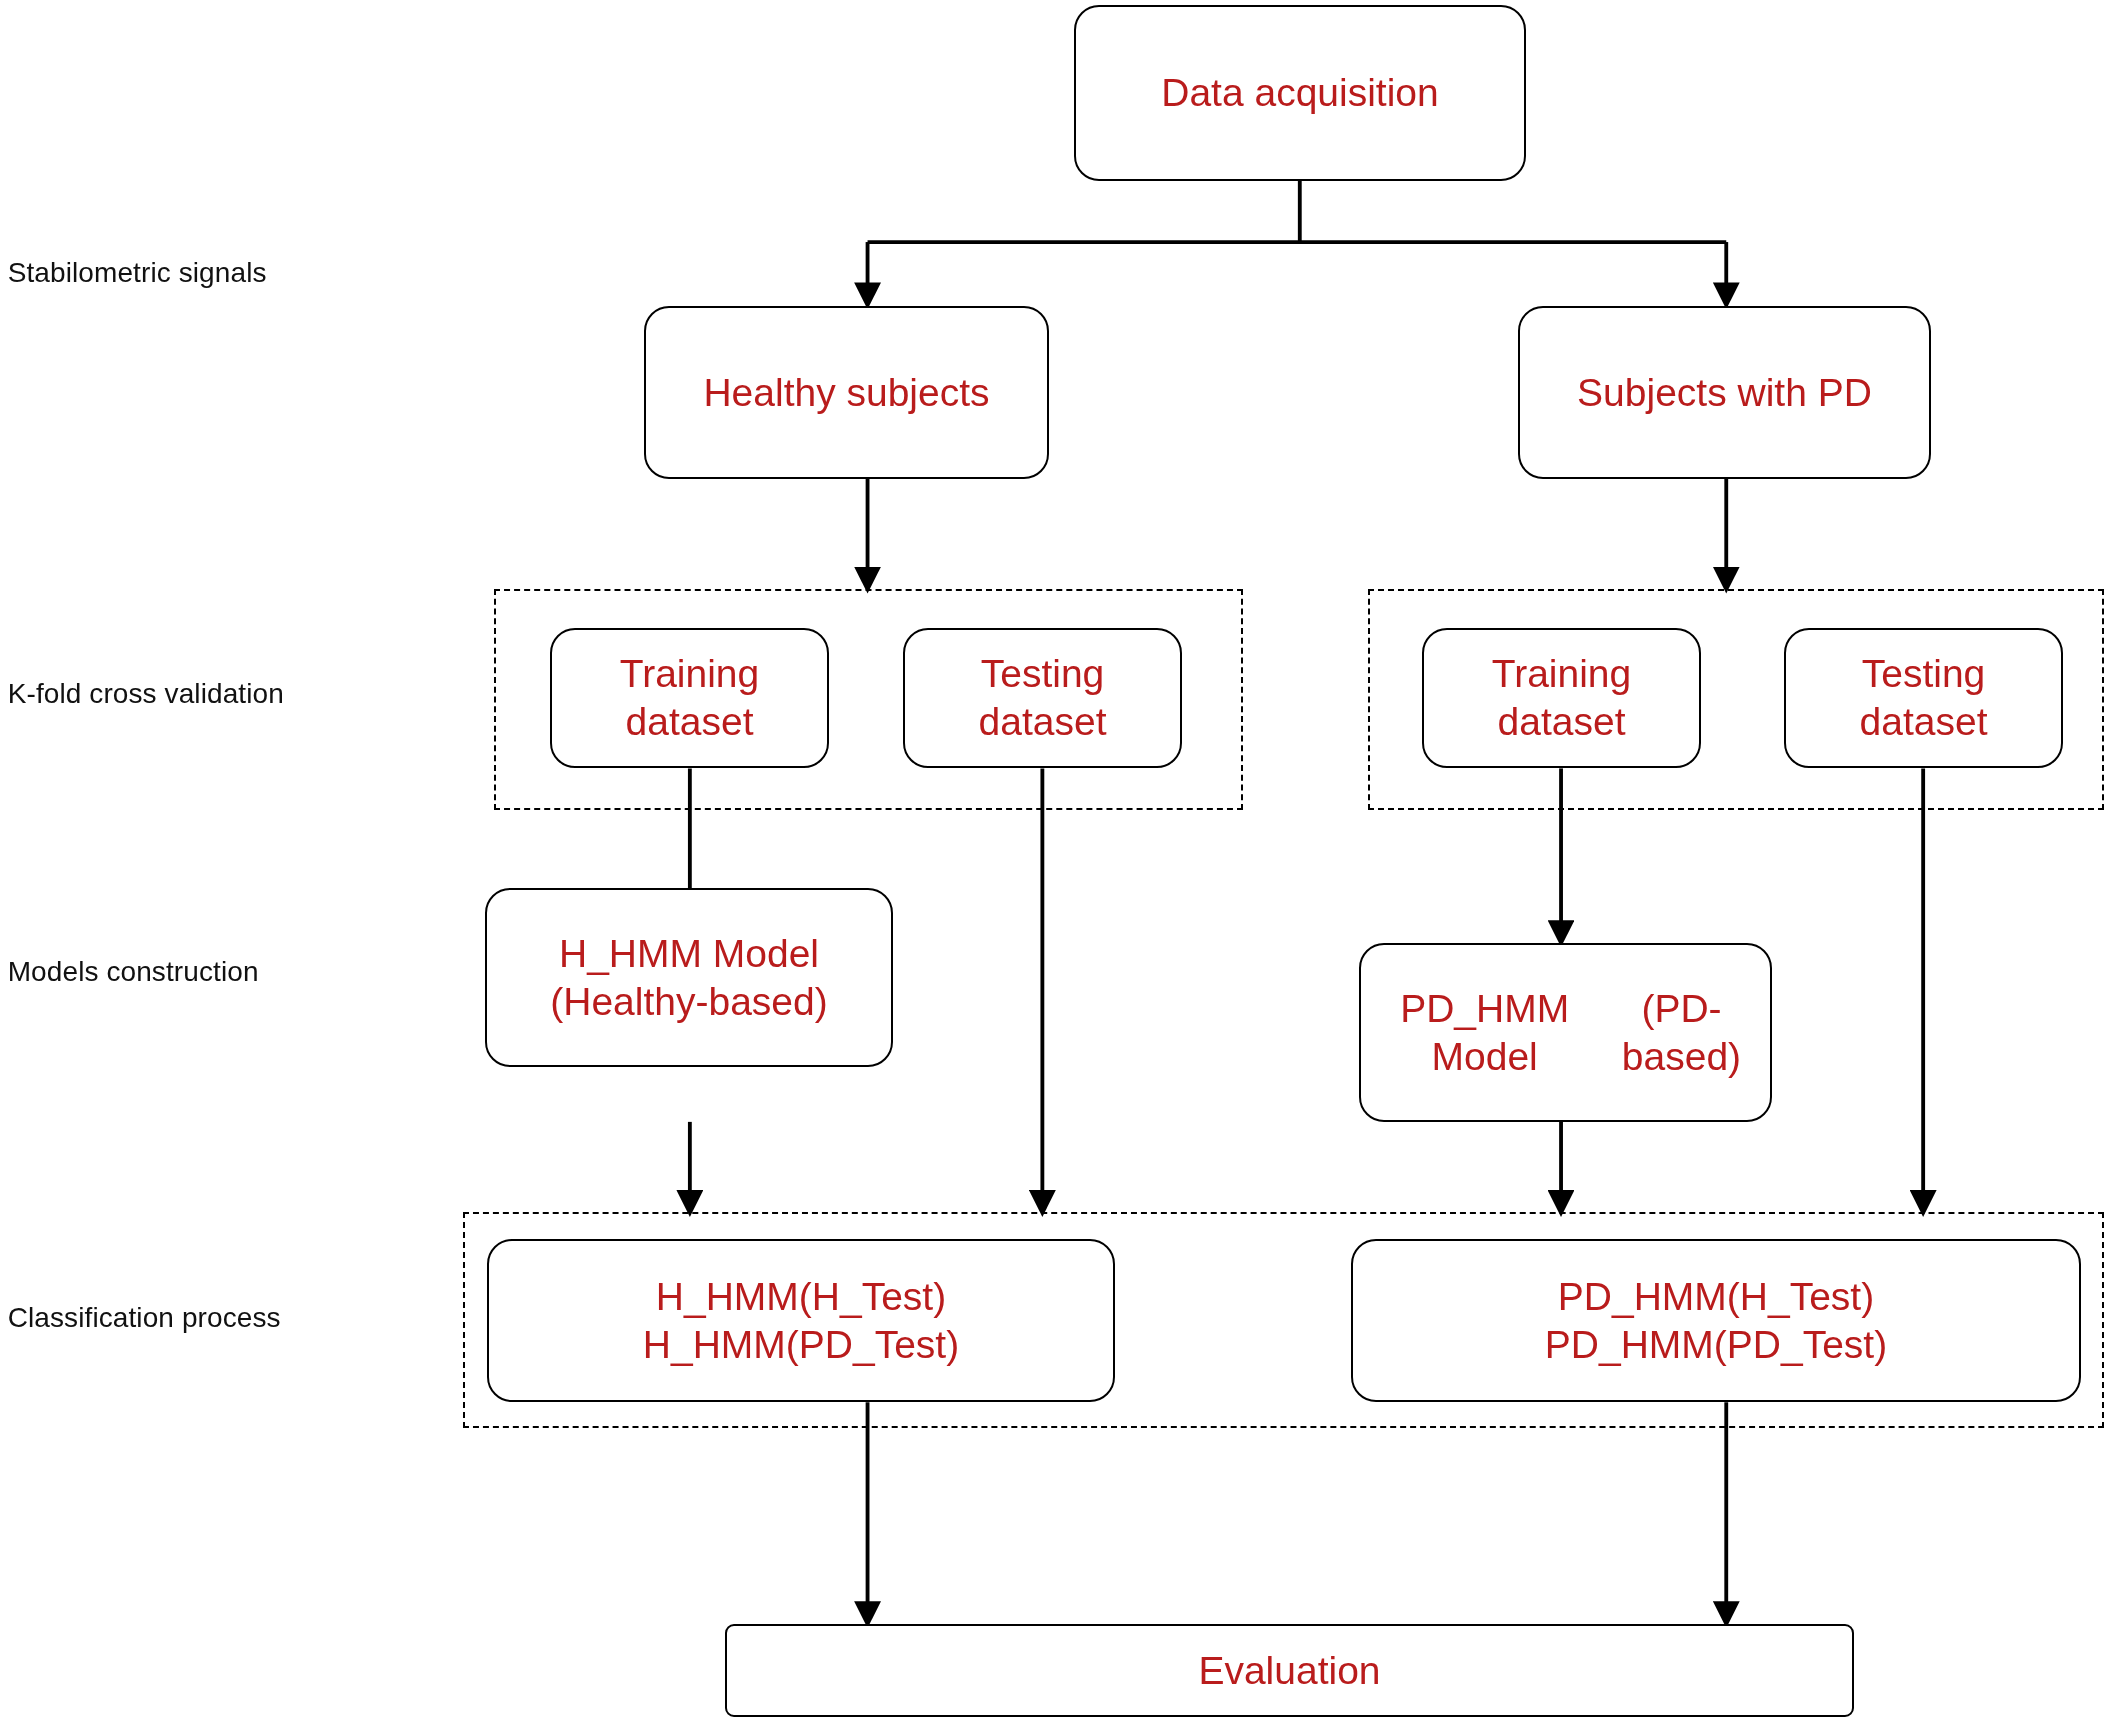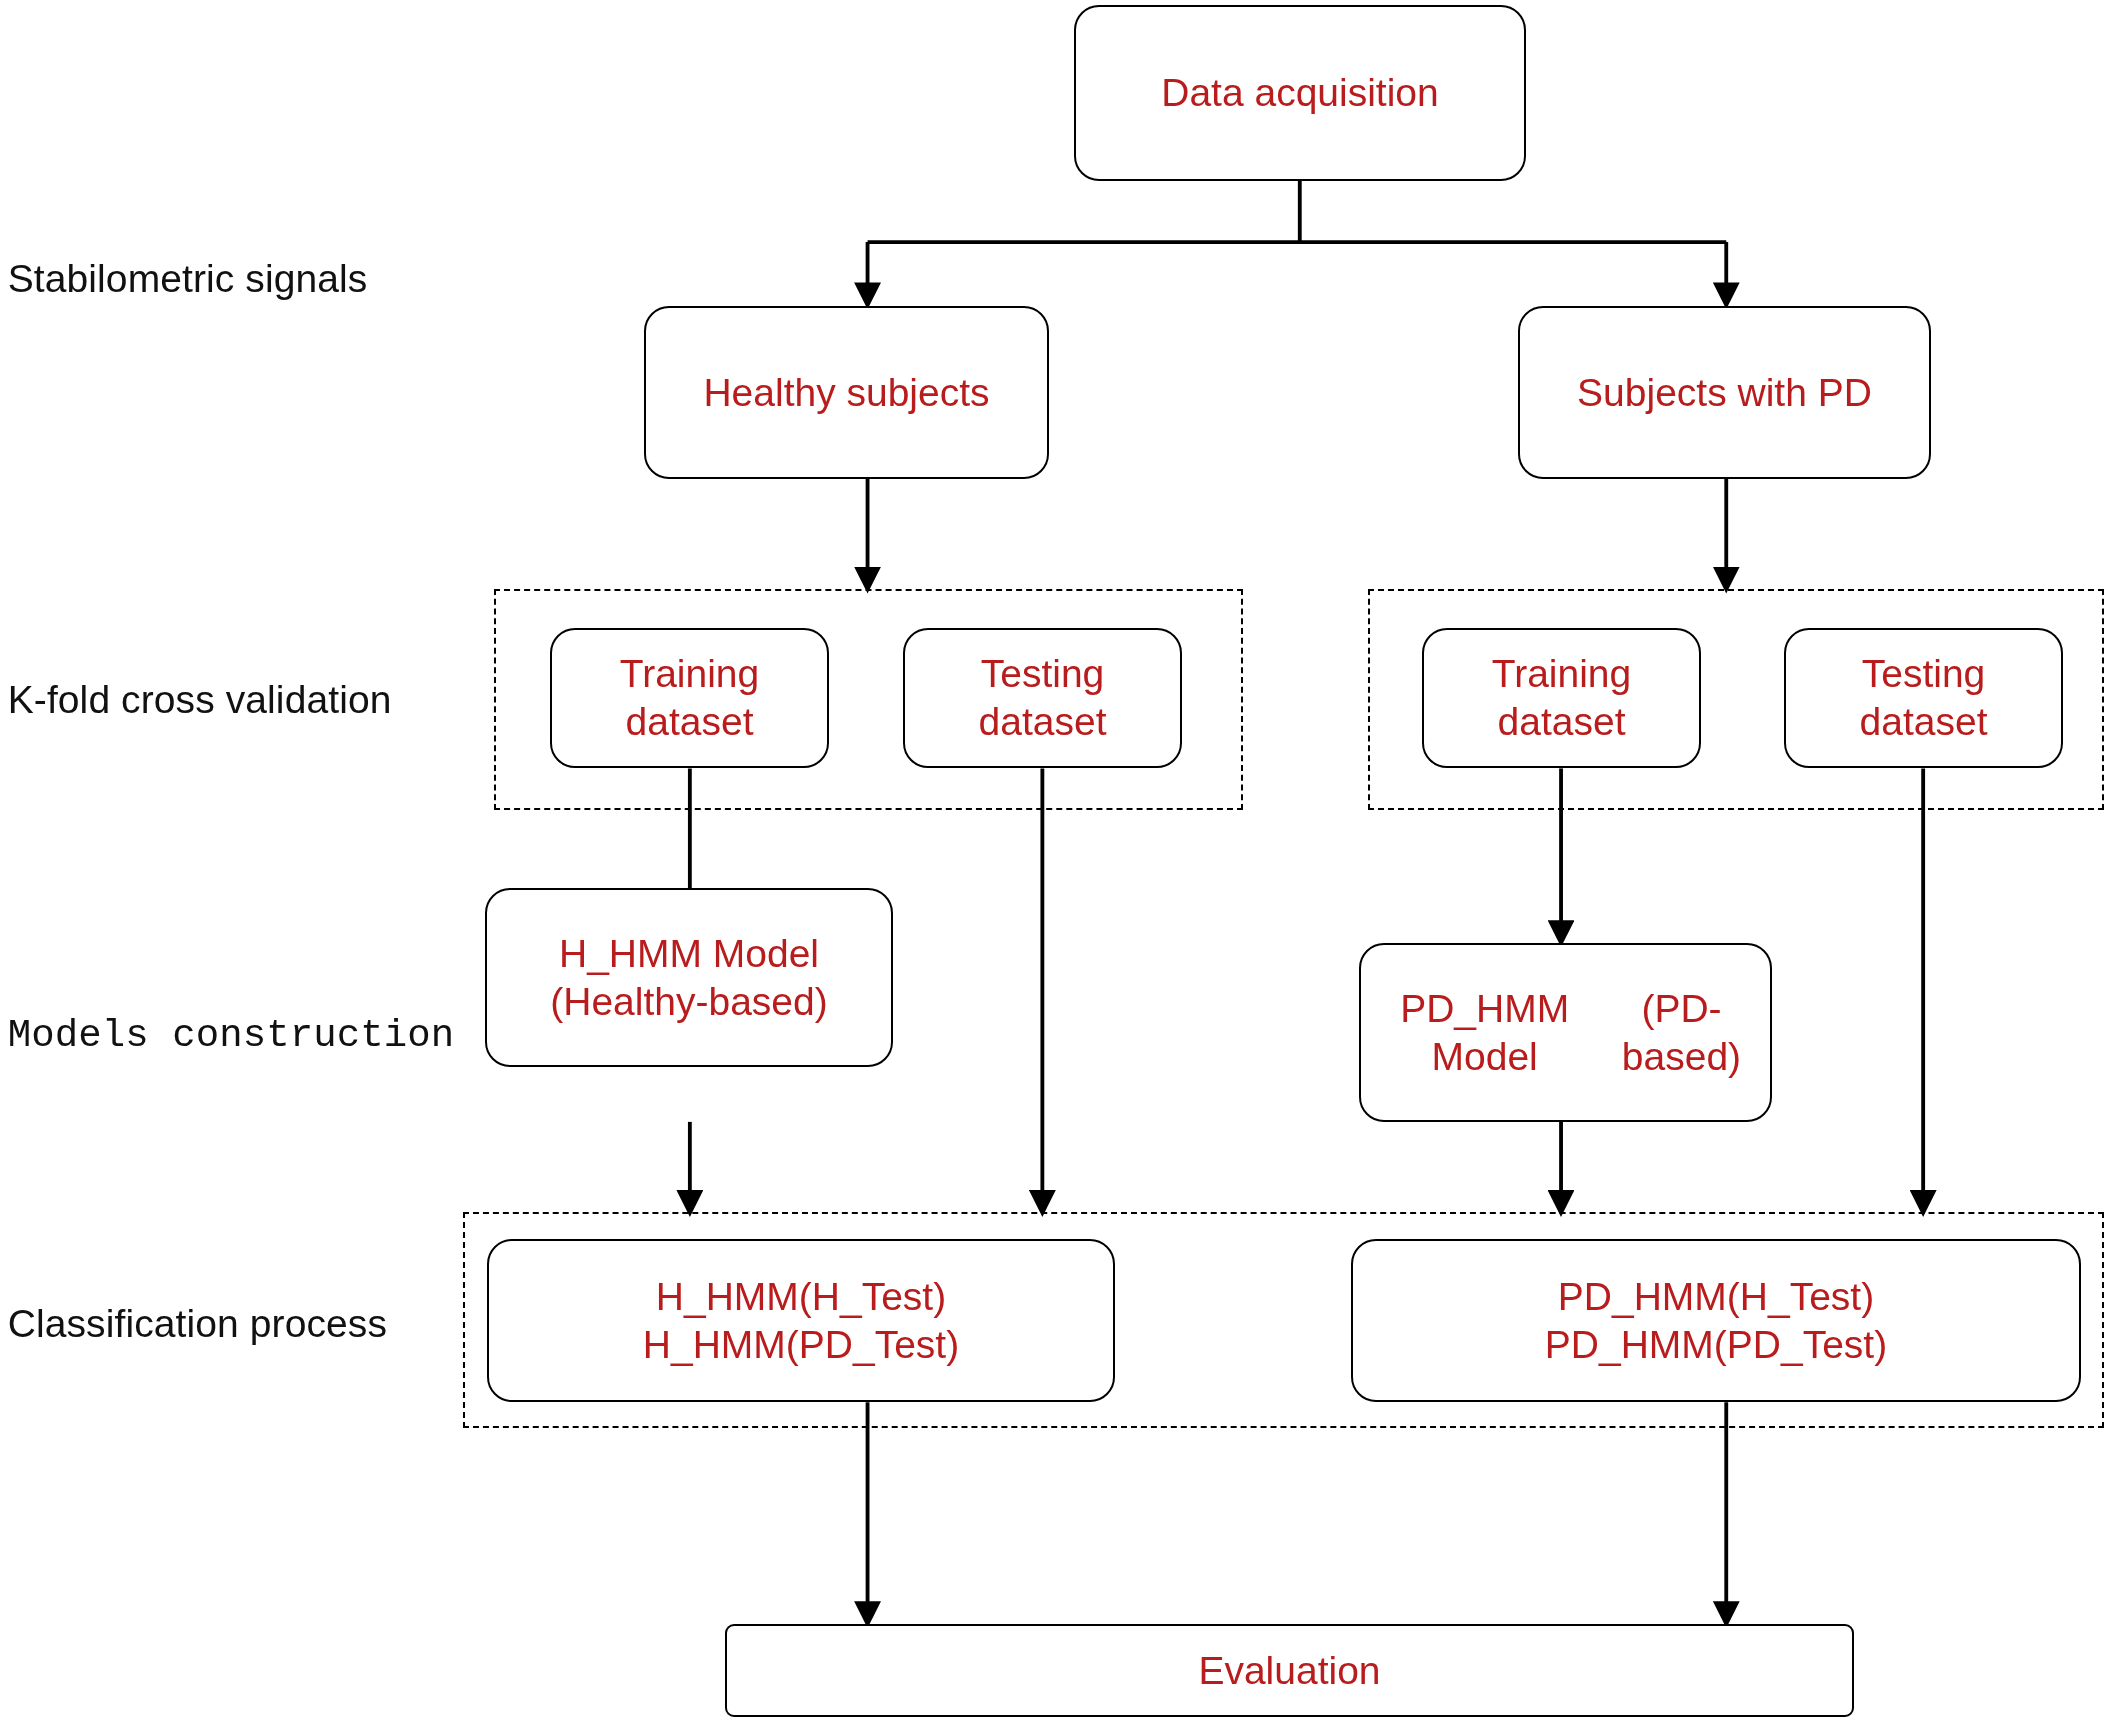--- a/index.html
+++ b/index.html
@@ -1,21 +1,21 @@
 <!DOCTYPE html>
 <html><head>
 <meta charset="utf-8">
 <style>
   html,body{margin:0;padding:0;background:#ffffff;}
   body{width:2127px;height:1727px;position:relative;overflow:hidden;
        font-family:"Liberation Sans", sans-serif;color:#000;}
   #stage{position:absolute;left:0;top:0;width:2127px;height:1727px;}
 
   
-  .stage-label{position:absolute;font-size:39px;line-height:1.15;color:#111;
+  .stage-label{position:absolute;font-size:28px;line-height:1.15;color:#111;
                white-space:nowrap;letter-spacing:0.1px;}
 
   
   .node{position:absolute;box-sizing:border-box;border:2.9px solid #000;
         border-radius:25px;background:#fff;display:flex;align-items:center;
         justify-content:center;text-align:center;font-size:39px;line-height:1.22;
         color:#b91c1c;padding:3.8px 7.7px;}
   .node .txt{display:block;}
 
   
@@ -60,21 +60,21 @@
 
       <path d="M 1625 1168 L 1625 1253" marker-end="url(#ah)"></path>
 
       <path d="M 903 1460 L 903 1681" marker-end="url(#ah)"></path>
       <path d="M 1797 1460 L 1797 1681" marker-end="url(#ah)"></path>
     </g>
   </svg>
 
   <div class="stage-label" style="left:7.7px;top:257px;">Stabilometric signals</div>
   <div class="stage-label" style="left:7.7px;top:678px;">K-fold cross validation</div>
-  <div class="stage-label" style="left:7.7px;top:1014px;font-family:Liberation Mono, monospace;">Models construction</div>
+  <div class="stage-label" style="left:7.7px;top:956px;">Models construction</div>
   <div class="stage-label" style="left:7.7px;top:1302px;">Classification process</div>
 
   <div class="group" style="left:494px;top:589px;width:749px;height:221px;"></div>
   <div class="group" style="left:1368px;top:589px;width:736px;height:221px;"></div>
   <div class="group" style="left:463px;top:1212px;width:1641px;height:216px;"></div>
 
   <div class="node" style="left:1074px;top:4.8px;width:452px;height:176px;">
     <span class="txt">Data acquisition</span>
   </div>
 

